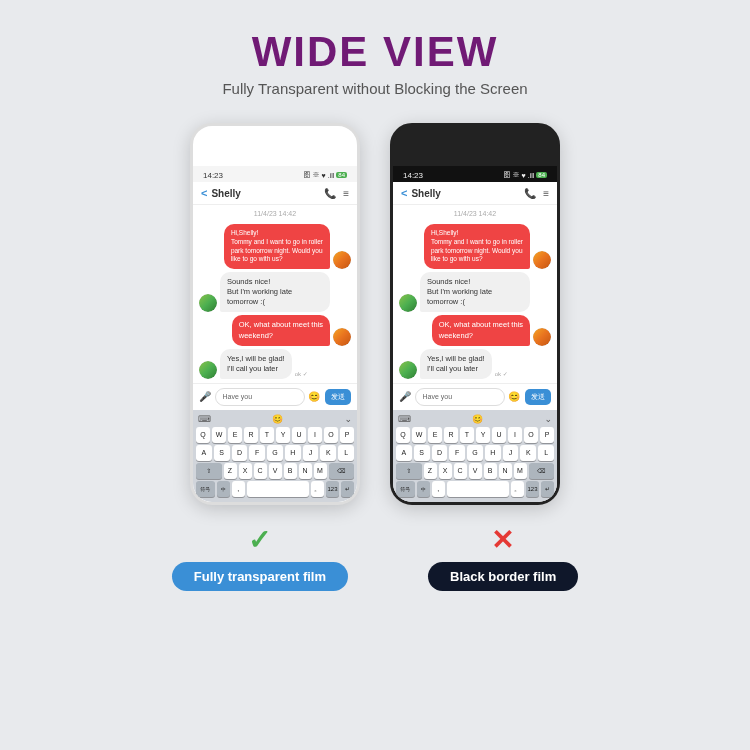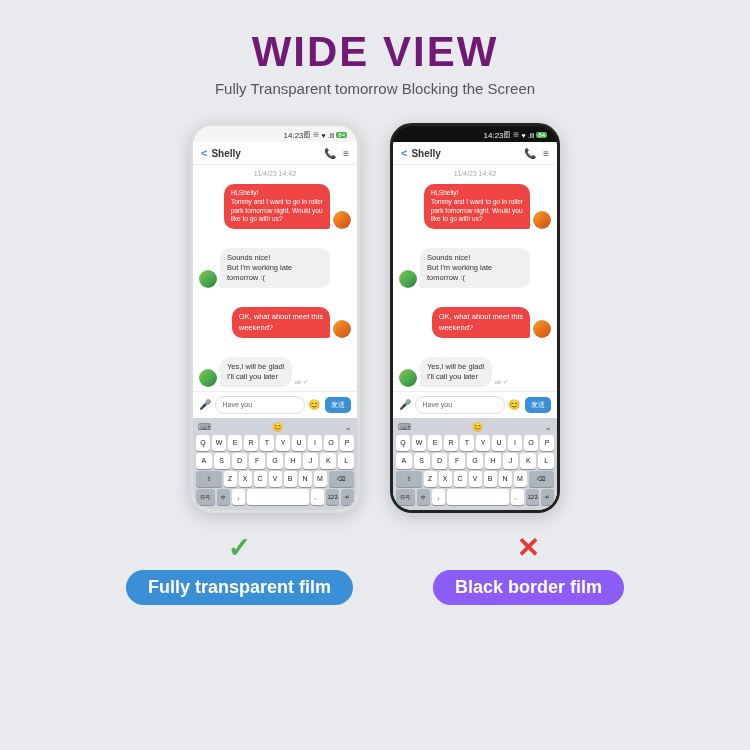--- a/index.html
+++ b/index.html
@@ -45,25 +45,26 @@
       border: 3px solid #ddd;
       background: #fff;
     }
     .phone.black-border {
       border: 3px solid #222;
       background: #222;
     }
     
     .status-bar {
       display: flex;
-      justify-content: flex-end;
+      justify-content: space-between;
       align-items: center;
       padding: 4px 10px 2px;
       font-size: 8px;
       color: #333;
+      margin-top: 40px;
     }
     .phone.black-border .status-bar {
       background: #111;
       color: #eee;
     }
     .phone.white-border .status-bar {
       background: #f5f5f5;
     }
     .status-icons {
       display: flex; gap: 2px; align-items: center; font-size: 7px;
@@ -95,21 +96,21 @@
     .date-label {
       text-align: center;
       font-size: 7px;
       color: #aaa;
       padding: 5px 0 3px;
     }
     .chat-messages {
       padding: 4px 6px;
       display: flex;
       flex-direction: column;
-      gap: 19px;
+      gap: 3px;
     }
     .bubble-row {
       display: flex;
       align-items: flex-end;
       gap: 3px;
     }
     .bubble-row.right { justify-content: flex-end; }
     .bubble-row.left { justify-content: flex-start; }
     .bubble {
       border-radius: 10px;
@@ -240,33 +241,33 @@
       font-weight: 700;
     }
     .cross-mark {
       font-size: 28px;
       color: #e53935;
       font-weight: 700;
     }
     .badge {
       border-radius: 20px;
       padding: 7px 22px;
-      font-size: 18px;
+      font-size: 13px;
       font-weight: 600;
       color: #fff;
     }
     .badge.blue-badge { background: #3a8fd6; }
-    .badge.gray-badge { background: #8b5cf6; text-align: right; }
+    .badge.gray-badge { background: #0f172a; text-align: right; }
   </style>
 </head>
 <body>
 
 <div class="header">
   <div class="title">WIDE VIEW</div>
-  <div class="subtitle">Fully Transparent tomorrow Blocking the Screen</div>
+  <div class="subtitle">Fully Transparent without Blocking the Screen</div>
 </div>
 
 <div class="phones-row">
 
   <div class="phone white-border">
     <div class="status-bar">
       <span>14:23</span>
       <span class="status-icons">
         <span>图 ※</span>
         <span>♥</span>

